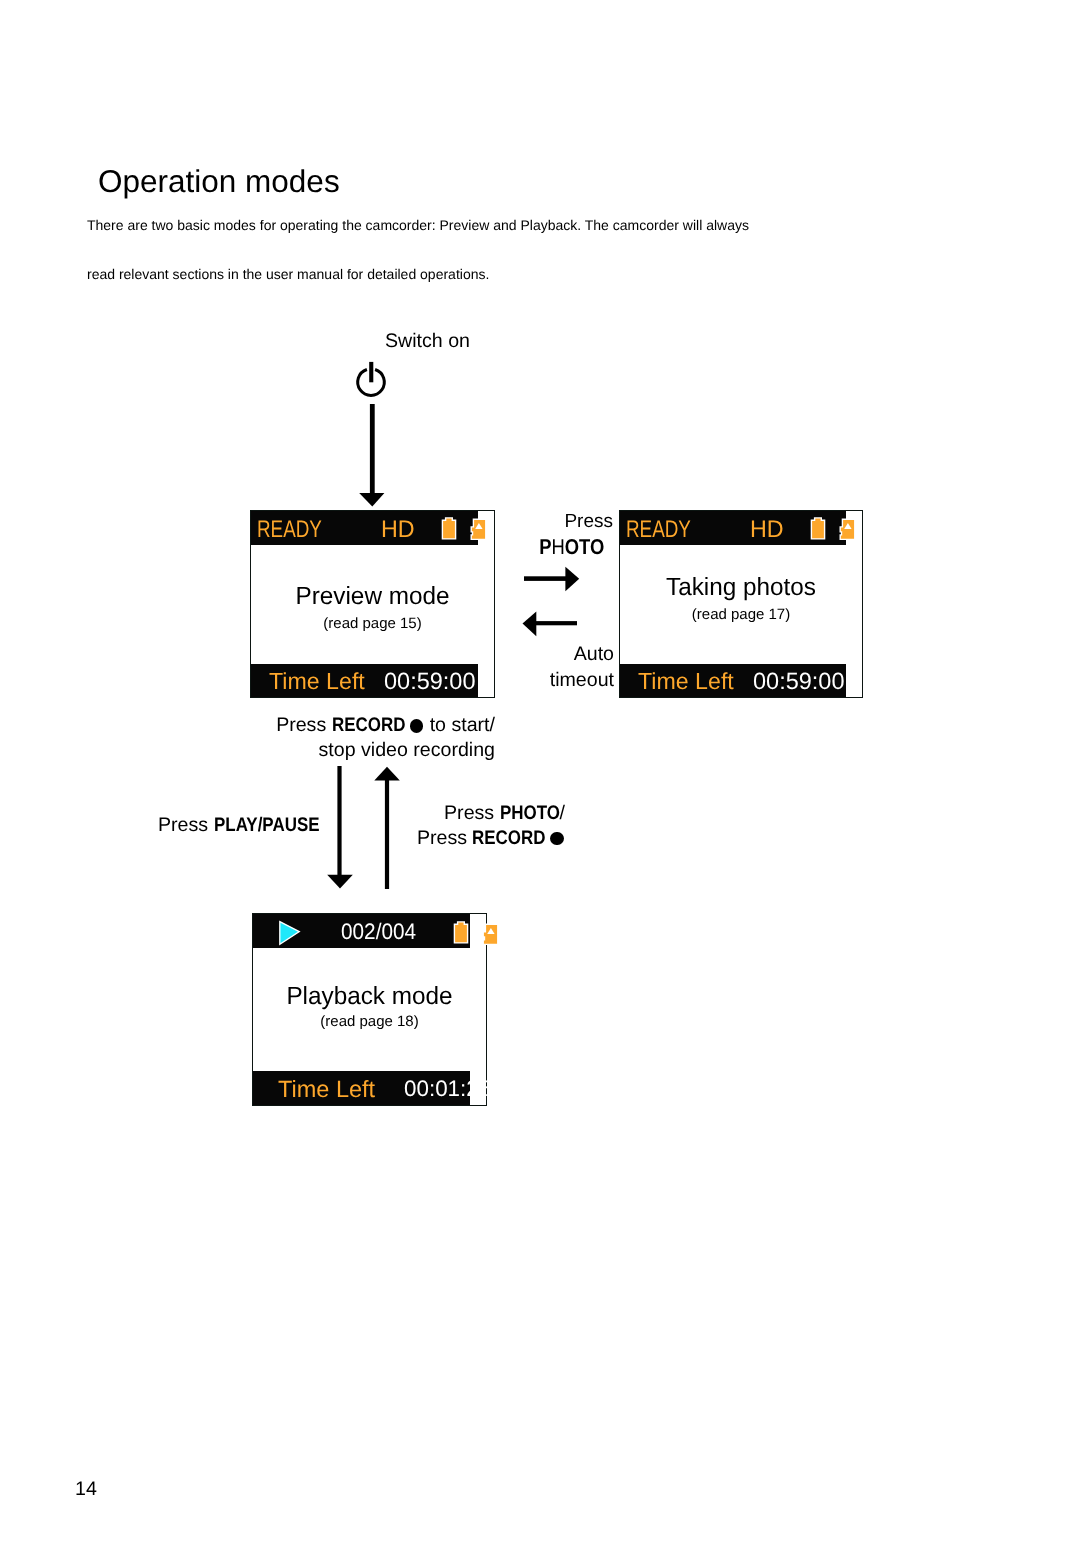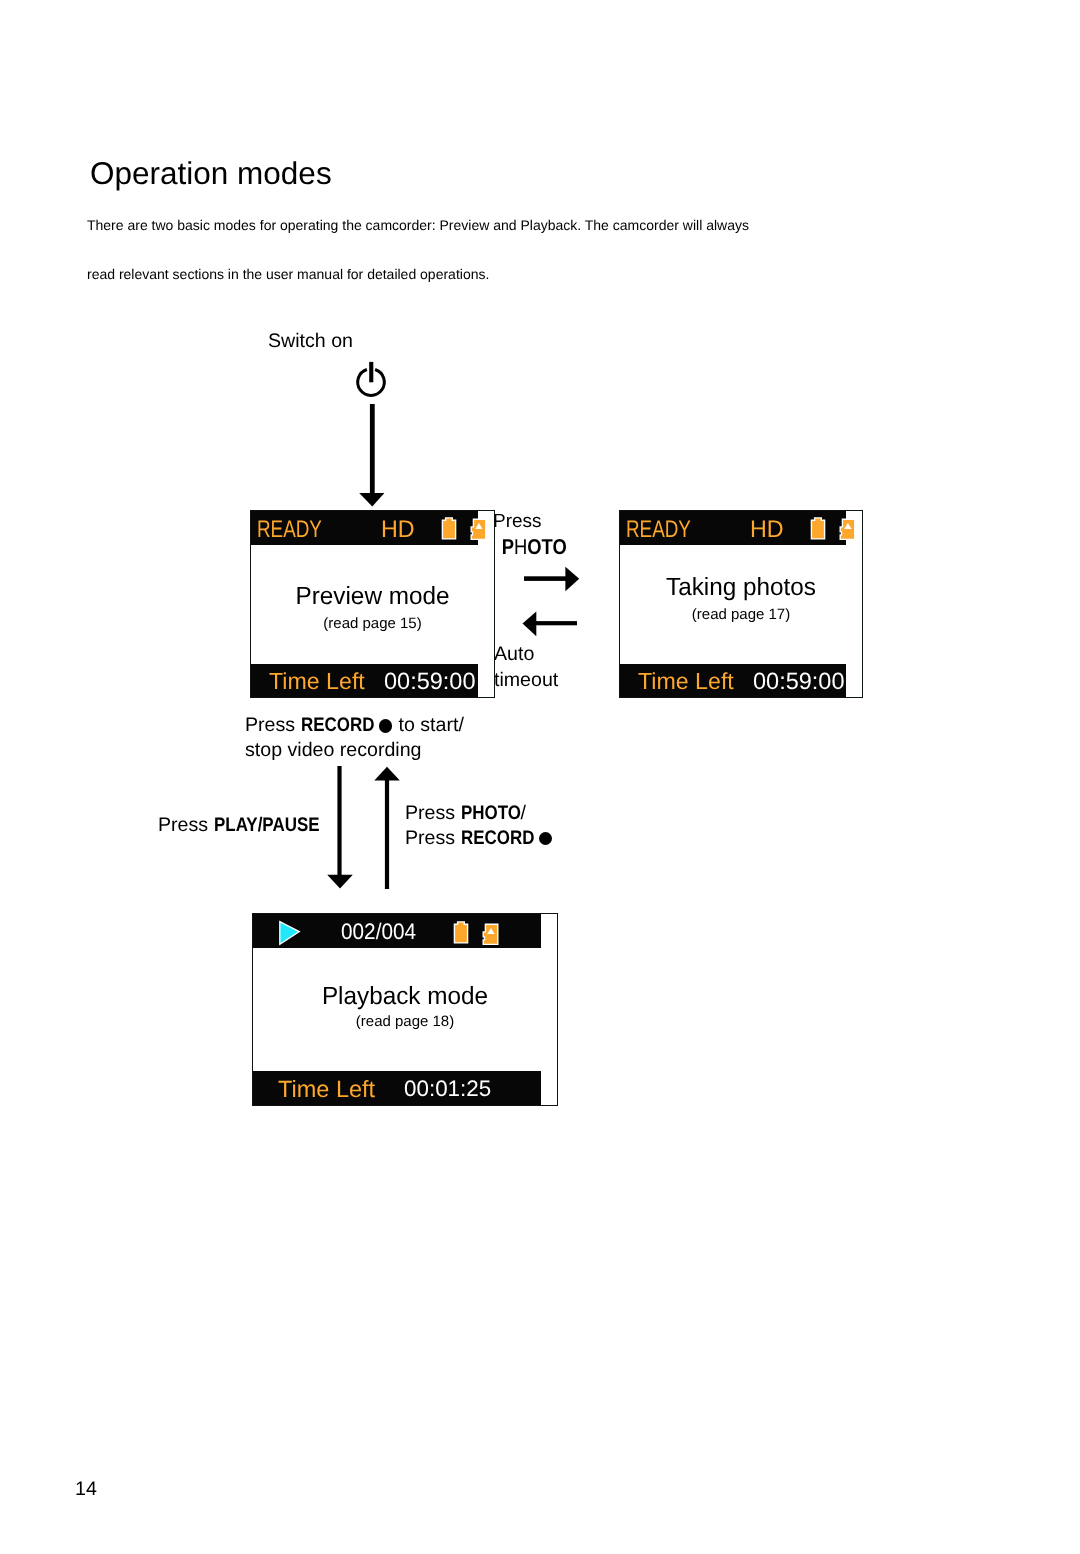--- a/index.html
+++ b/index.html
@@ -3,29 +3,29 @@
 <meta charset="utf-8">
 <style>
   html,body{margin:0;padding:0;}
   body{width:1080px;height:1554px;background:#ffffff;
        font-family:"Liberation Sans",sans-serif;color:#000;position:relative;overflow:hidden;
        -webkit-font-smoothing:antialiased;text-rendering:geometricPrecision;}
   .page{position:absolute;left:0;top:0;width:1080px;height:1554px;
         transform:translateZ(0);}
 
   
-  #page-title{position:absolute;left:86px;top:149px;margin:4px;font-size:31.5px;font-weight:400;
+  #page-title{position:absolute;left:86px;top:149px;margin:12px;font-size:31.5px;font-weight:400;
               line-height:40px;letter-spacing:0px;}
   #intro{position:absolute;left:87px;top:213px;margin:0;font-size:14px;line-height:24.6px;
          white-space:nowrap;}
   #pagenum{position:absolute;left:75px;top:1478px;font-size:19.6px;}
 
   
   .dtext{position:absolute;font-size:19px;line-height:24.5px;white-space:nowrap;}
-  .ctr{text-align:left;}
+  .ctr{text-align:right;}
   .bsq{font-weight:bold;display:inline-block;transform:scaleX(0.865);transform-origin:left center;}
   .bullet{display:inline-block;width:13.6px;height:13.6px;border-radius:50%;background:#000;
           vertical-align:-1.5px;margin:0 1px 0 4.5px;}
 
   
   .screen{position:absolute;background:#fff;box-sizing:border-box;
           border:1px solid #0c1512;}
   .scr-bar{position:absolute;left:0;right:16px;background:#070707;box-sizing:border-box;}
   .scr-bar.top{top:0;}
   .scr-bar.bot{bottom:0;}
@@ -162,21 +162,21 @@
     <div class="scr-body" style="top:64px;">
       <div class="scr-title">Taking photos</div>
       <div class="scr-sub">(read page 17)</div>
     </div>
     <div class="scr-bar bot" style="height:33px;">
       <div class="scr-label orange" style="left:18px;top:4px;font-size:23.2px;">Time Left</div>
       <div class="scr-label white" style="left:133px;top:4px;font-size:23.5px;">00:59:00</div>
     </div>
   </div>
 
-  <div class="screen" style="left:252px;top:913px;width:306px;height:193px;">
+  <div class="screen" style="left:252px;top:913px;width:235px;height:193px;">
     <div class="scr-bar top" style="height:34px;">
       <div class="svgbox" style="left:25px;top:6px;width:24px;height:26px;">
         <svg width="24" height="26" viewBox="0 0 24 26">
           <path d="M1.8 1.6 L21.3 11.6 L1.8 24.3 Z" fill="#20e8fa" stroke="#ffffff" stroke-width="1.3" stroke-linejoin="miter"></path>
         </svg>
       </div>
       <div class="scr-label white" style="left:88px;top:5px;font-size:22.4px;transform:scaleX(0.928);transform-origin:left top;">002/004</div>
       <div class="svgbox" style="left:200px;top:7px;width:18px;height:24px;">
         <svg width="18" height="24" viewBox="0 0 18 24">
           <path d="M1.4 3.2 H4.6 V0.9 H11.3 V3.2 H14.6 V21.9 H1.4 Z" fill="#fda72c" stroke="#ffffff" stroke-width="1.4" stroke-linejoin="miter"></path>

